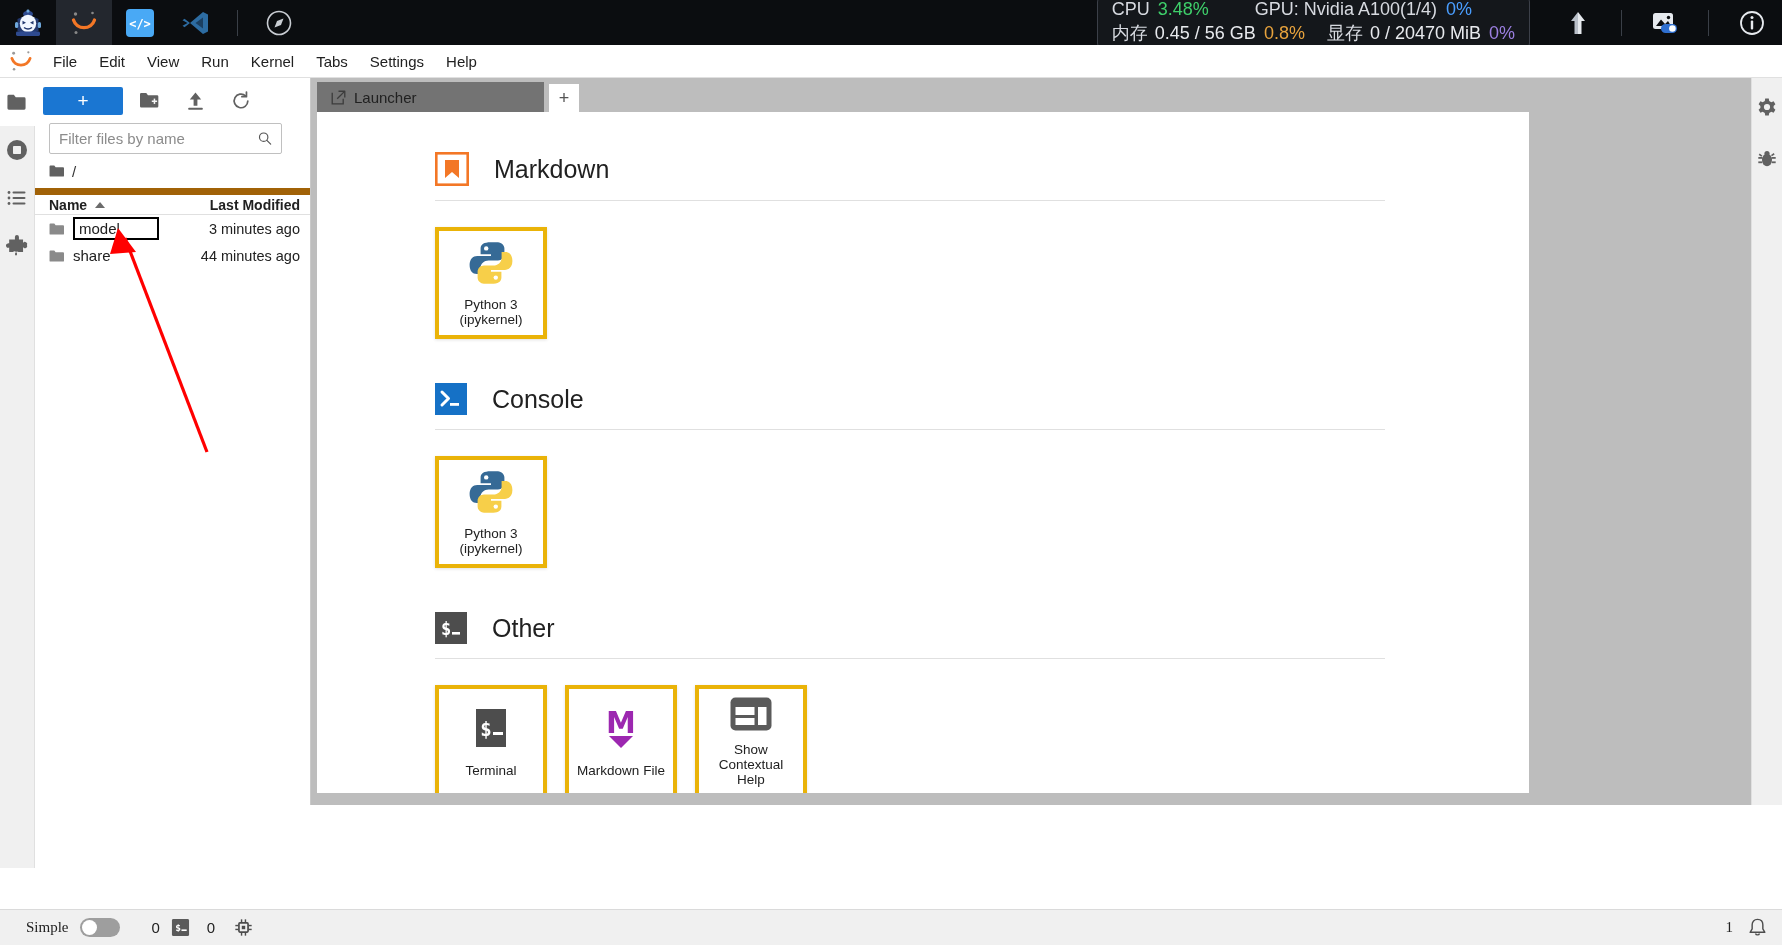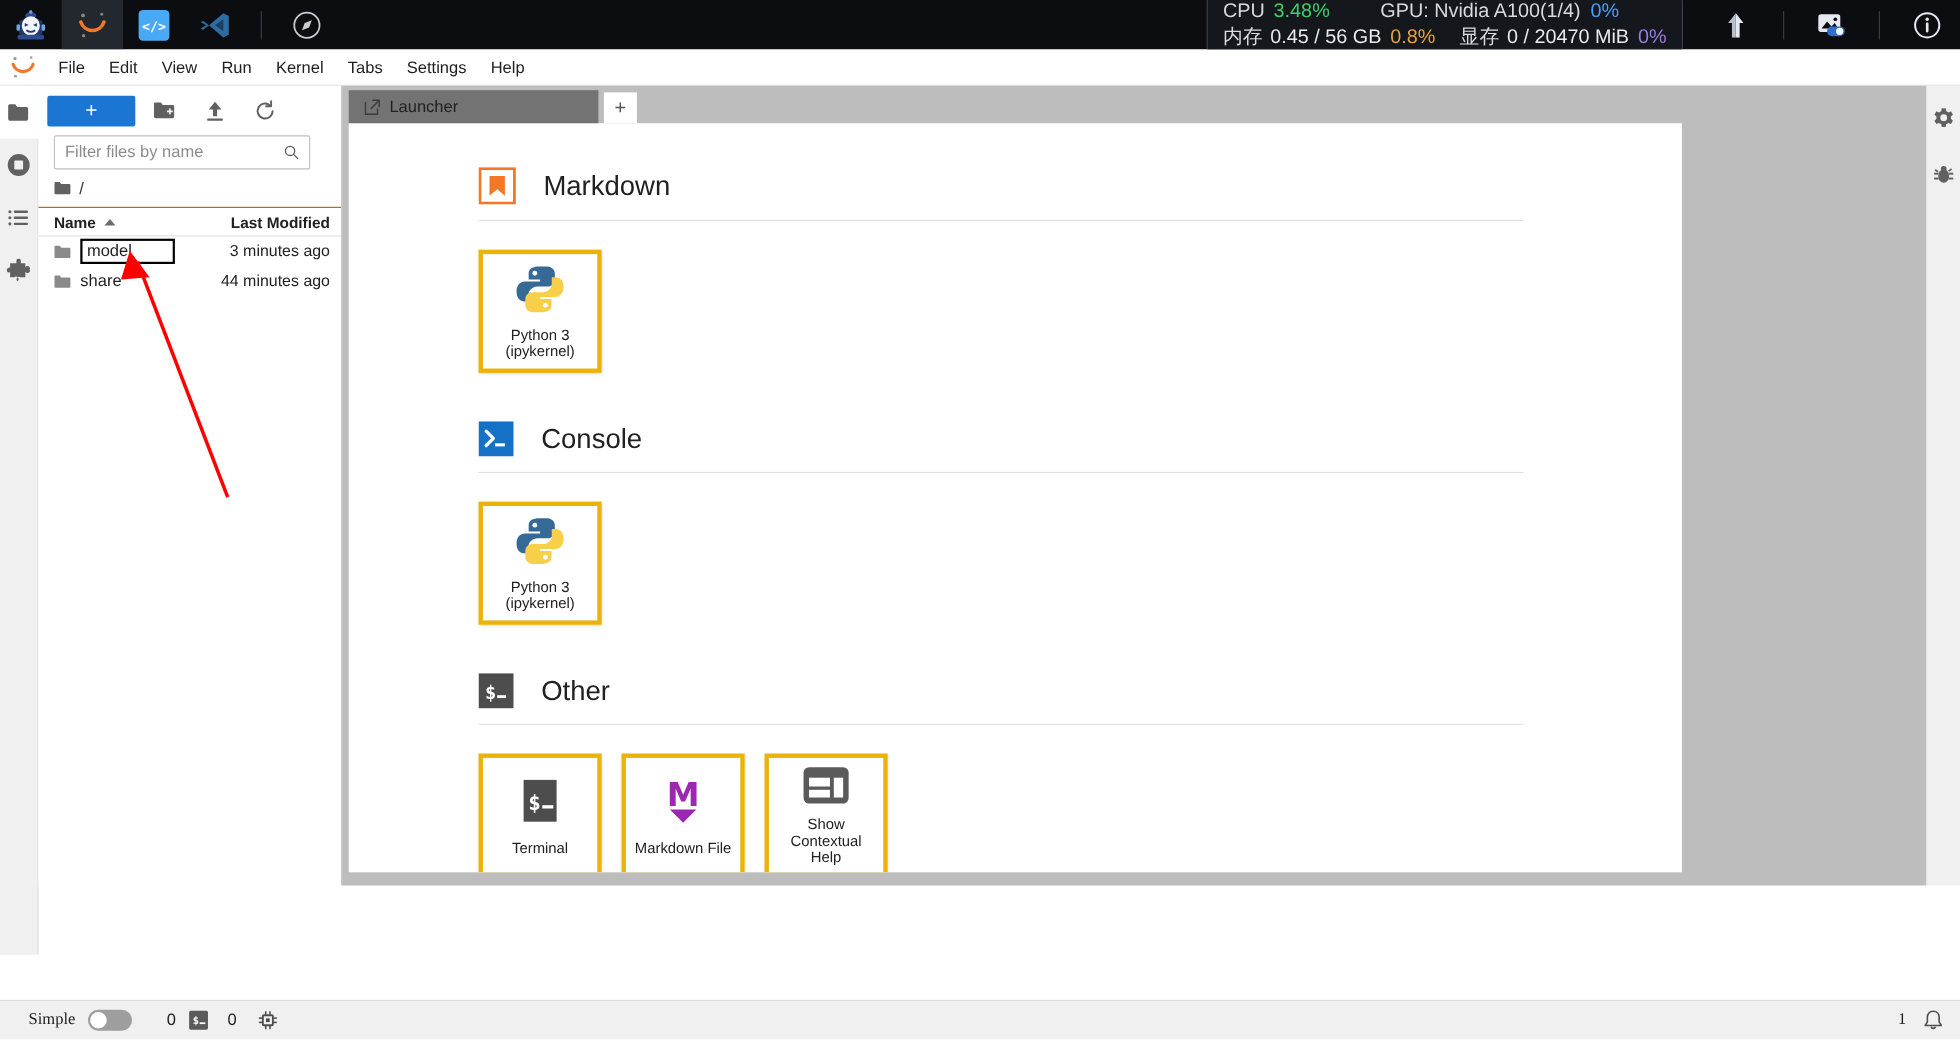--- a/index.html
+++ b/index.html
@@ -114,21 +114,21 @@
   .filter-box input::placeholder { color: #8c8c8c; }
 
   .breadcrumb {
     height: 34px; display: flex; align-items: center;
     padding: 0 14px; gap: 7px; font-size: 15px; color: #333;
     cursor: pointer;
   }
 
   .listheader {
     display: flex; align-items: center;
-    height: 27px; border-top: 1px solid #a16207; border-bottom: 1px solid #e0e0e0;
+    height: 27px; border-top: 7px solid #a16207; border-bottom: 1px solid #e0e0e0;
     font-size: 14px; font-weight: bold; color: #212121;
     padding: 0 10px 0 14px;
   }
   .col-name { flex: 1; display: flex; align-items: center; gap: 7px; cursor: pointer; }
   .col-mod { width: 120px; text-align: right; cursor: pointer; }
 
   .filerow {
     display: flex; align-items: center; height: 27px;
     padding: 0 10px 0 14px; font-size: 15px; color: #212121;
     cursor: pointer;

